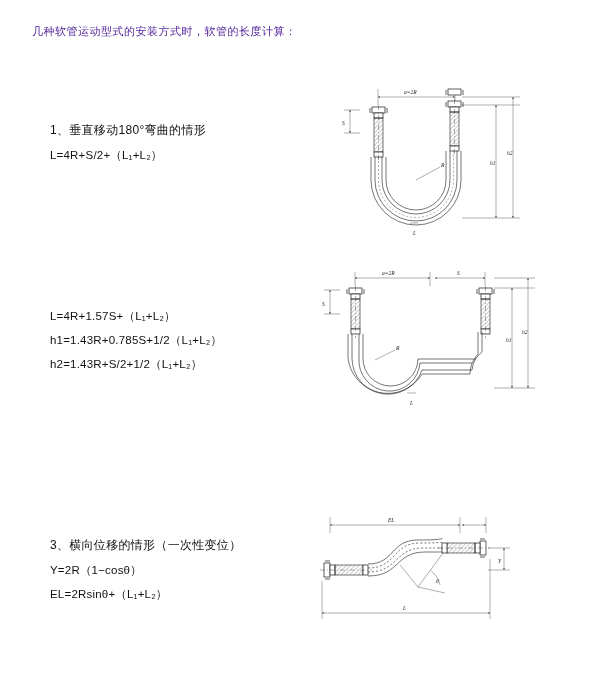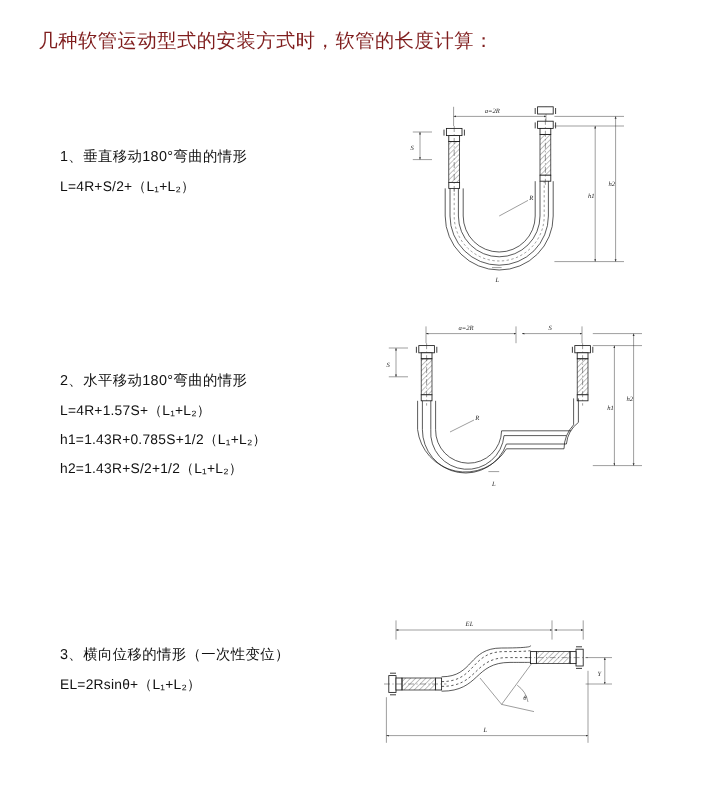--- a/index.html
+++ b/index.html
@@ -17,23 +17,23 @@
   }
   .page {
     position: relative;
     width: 600px;
     height: 675px;
   }
   .intro {
     position: absolute;
     left: 32px;
     top: 24px;
-    font-size: 16px;
+    font-size: 11px;
     letter-spacing: 0.5px;
-    color: #7f1d1d;
+    color: #4c1d95;
     white-space: nowrap;
   }
   .section {
     position: absolute;
     left: 0;
     width: 600px;
   }
   #section-1 { top: 110px; }
   #section-2 { top: 297px; }
   #section-3 { top: 525px; }
@@ -154,21 +154,20 @@
 
         <rect class="fl" x="148" y="14" width="13" height="6"></rect>
         <line class="ln" x1="146" y1="15" x2="146" y2="20"></line>
         <line class="ln" x1="163" y1="15" x2="163" y2="20"></line>
       </svg>
     </div>
   </div>
 
   <div class="section" id="section-2">
     <div class="sec-text">
-      <div class="sec-title">2、水平移动180°弯曲的情形</div>
       <div class="formula">L=4R+1.57S+（L₁+L₂）</div>
       <div class="formula">h1=1.43R+0.785S+1/2（L₁+L₂）</div>
       <div class="formula">h2=1.43R+S/2+1/2（L₁+L₂）</div>
     </div>
 
     <div class="diagram">
       <svg width="250" height="170" viewBox="0 0 250 170">
 
         <line class="ln-dim" x1="55" y1="16" x2="130" y2="16" marker-start="url(#ar2)" marker-end="url(#ar1)"></line>
         <text class="dimtxt-i" x="82" y="13">a=2R</text>
@@ -217,20 +216,21 @@
         <line class="ln-thin" x1="194" y1="26" x2="235" y2="26"></line>
         <line class="ln-thin" x1="194" y1="126" x2="235" y2="126"></line>
         <line class="ln-thin" x1="194" y1="16" x2="235" y2="16"></line>
       </svg>
     </div>
   </div>
 
   <div class="section" id="section-3">
     <div class="sec-text">
       <div class="sec-title">3、横向位移的情形（一次性变位）</div>
+      <div class="formula">Y=2R（1−cosθ）</div>
       <div class="formula">EL=2Rsinθ+（L₁+L₂）</div>
     </div>
 
     <div class="diagram">
       <svg width="250" height="130" viewBox="0 0 250 130">
 
         <line class="ln-dim" x1="30" y1="20" x2="160" y2="20" marker-start="url(#ar2)" marker-end="url(#ar1)"></line>
         <text class="dimtxt-i" x="88" y="17">EL</text>
         <line class="ln-thin" x1="30" y1="12" x2="30" y2="28"></line>
         <line class="ln-thin" x1="160" y1="12" x2="160" y2="28"></line>

